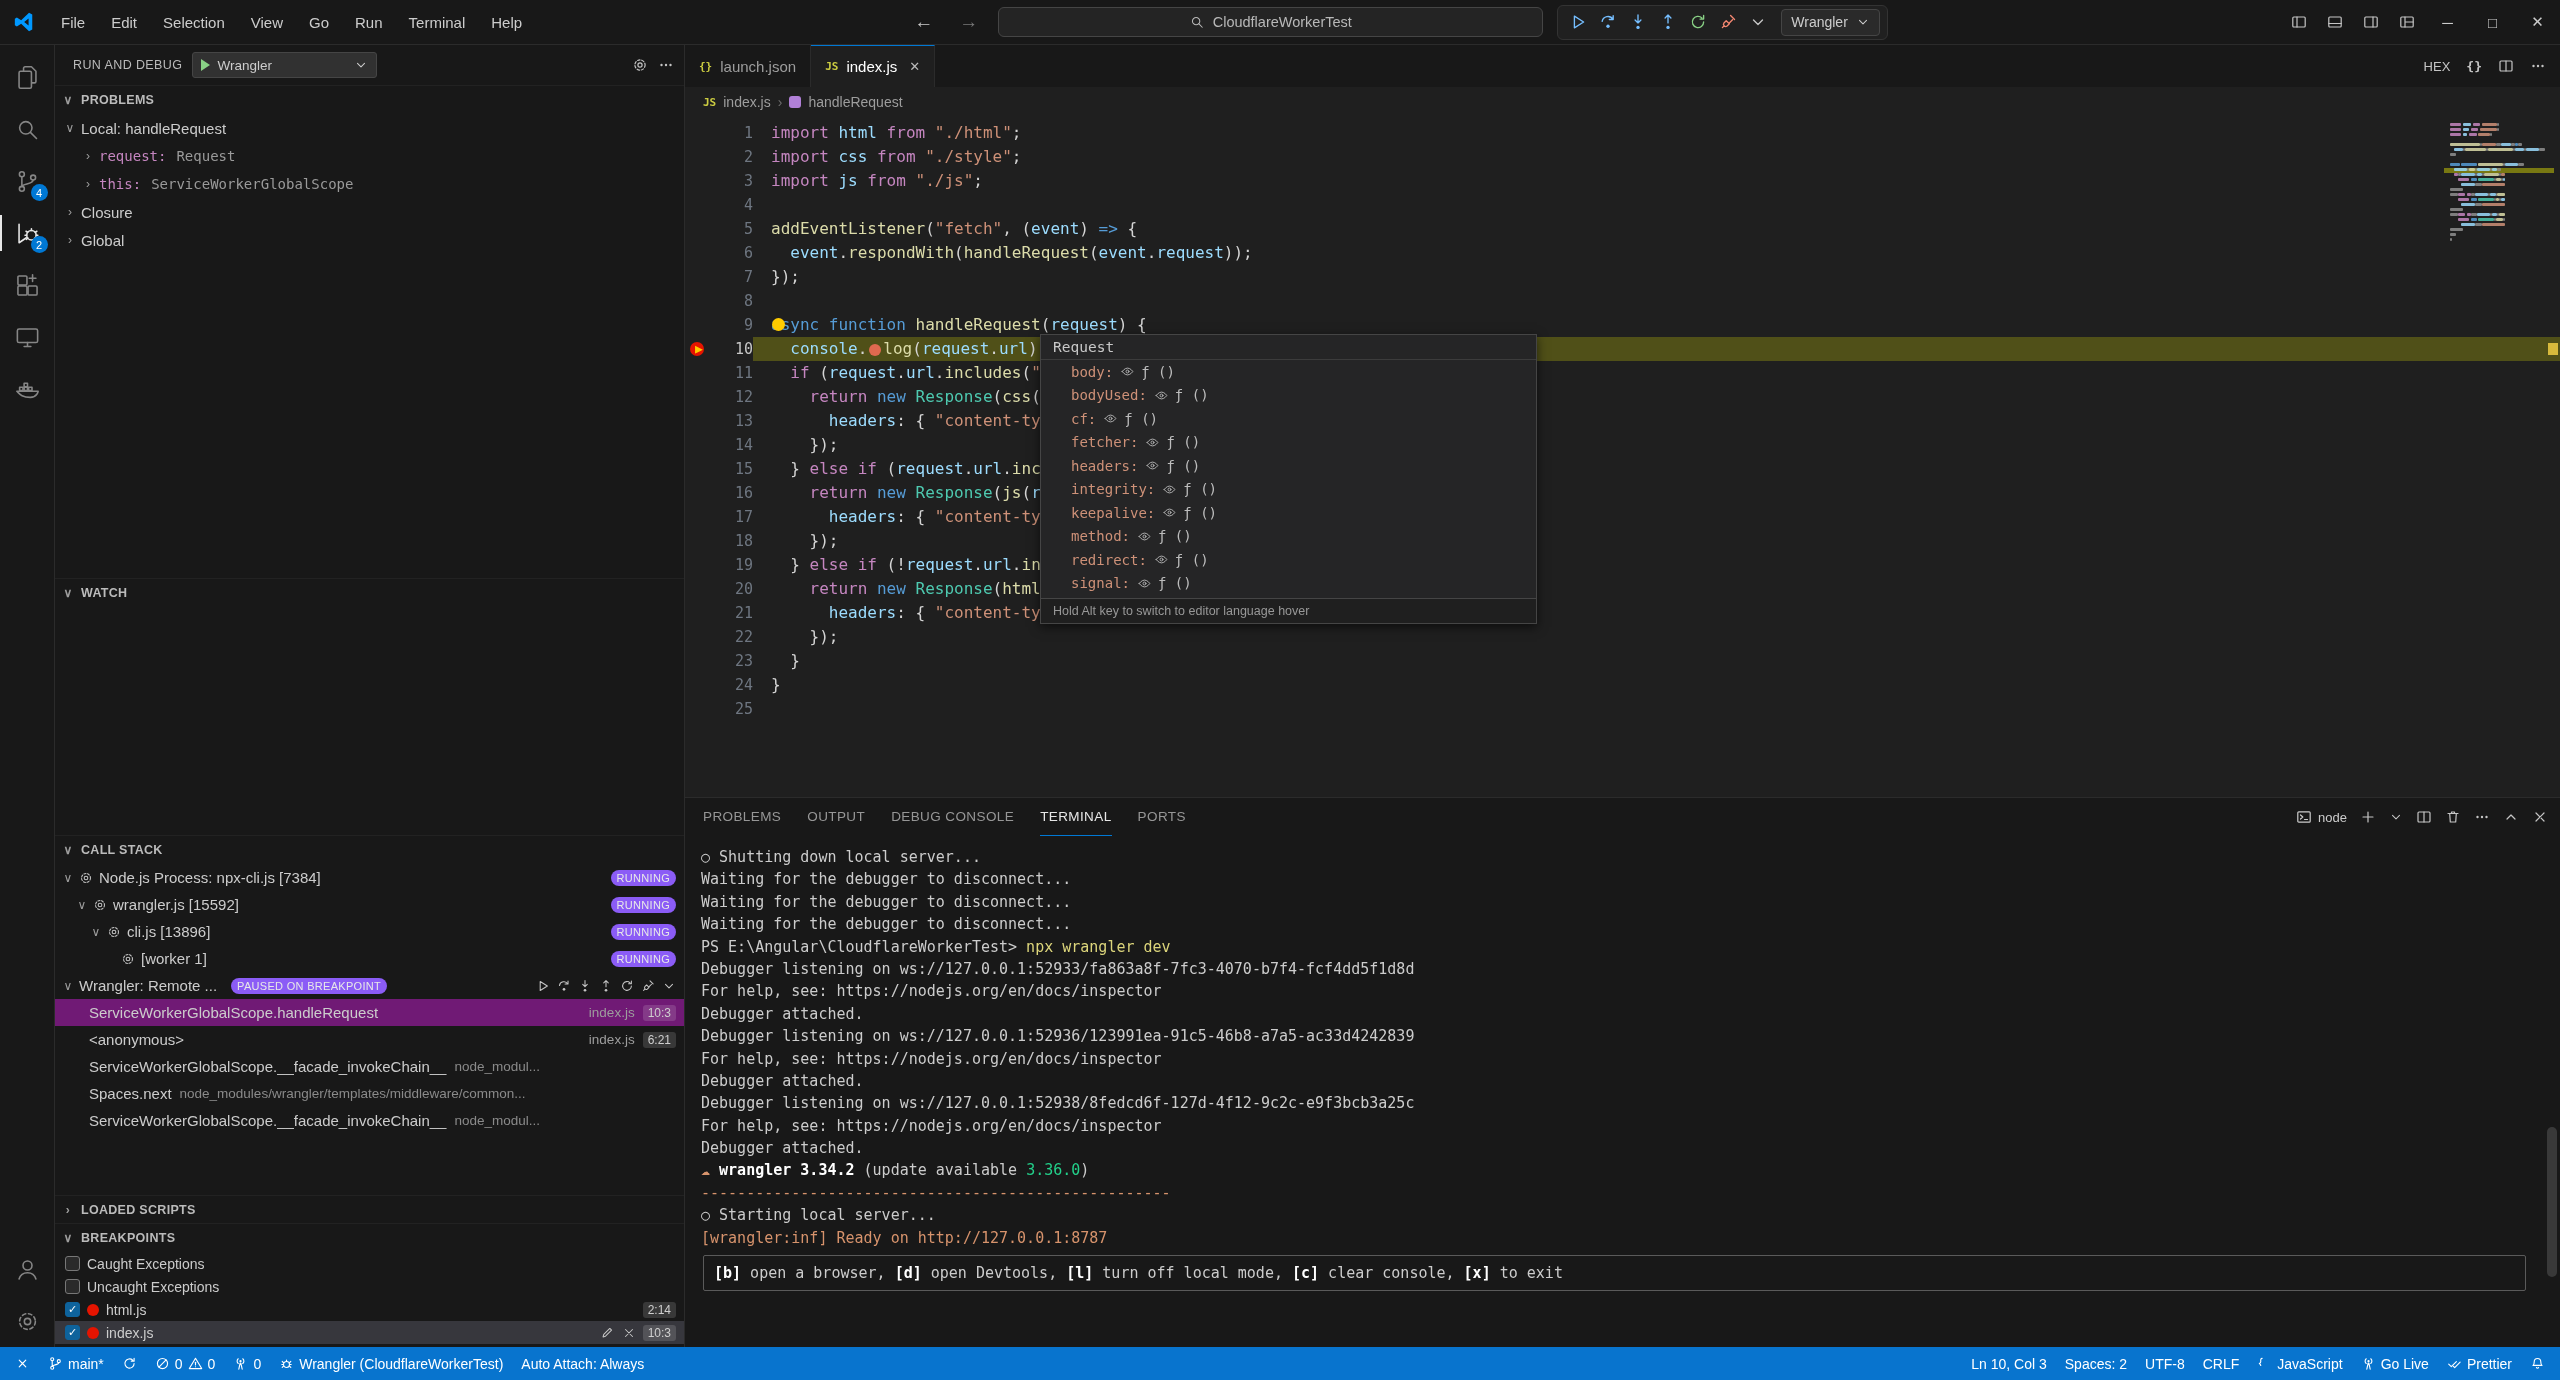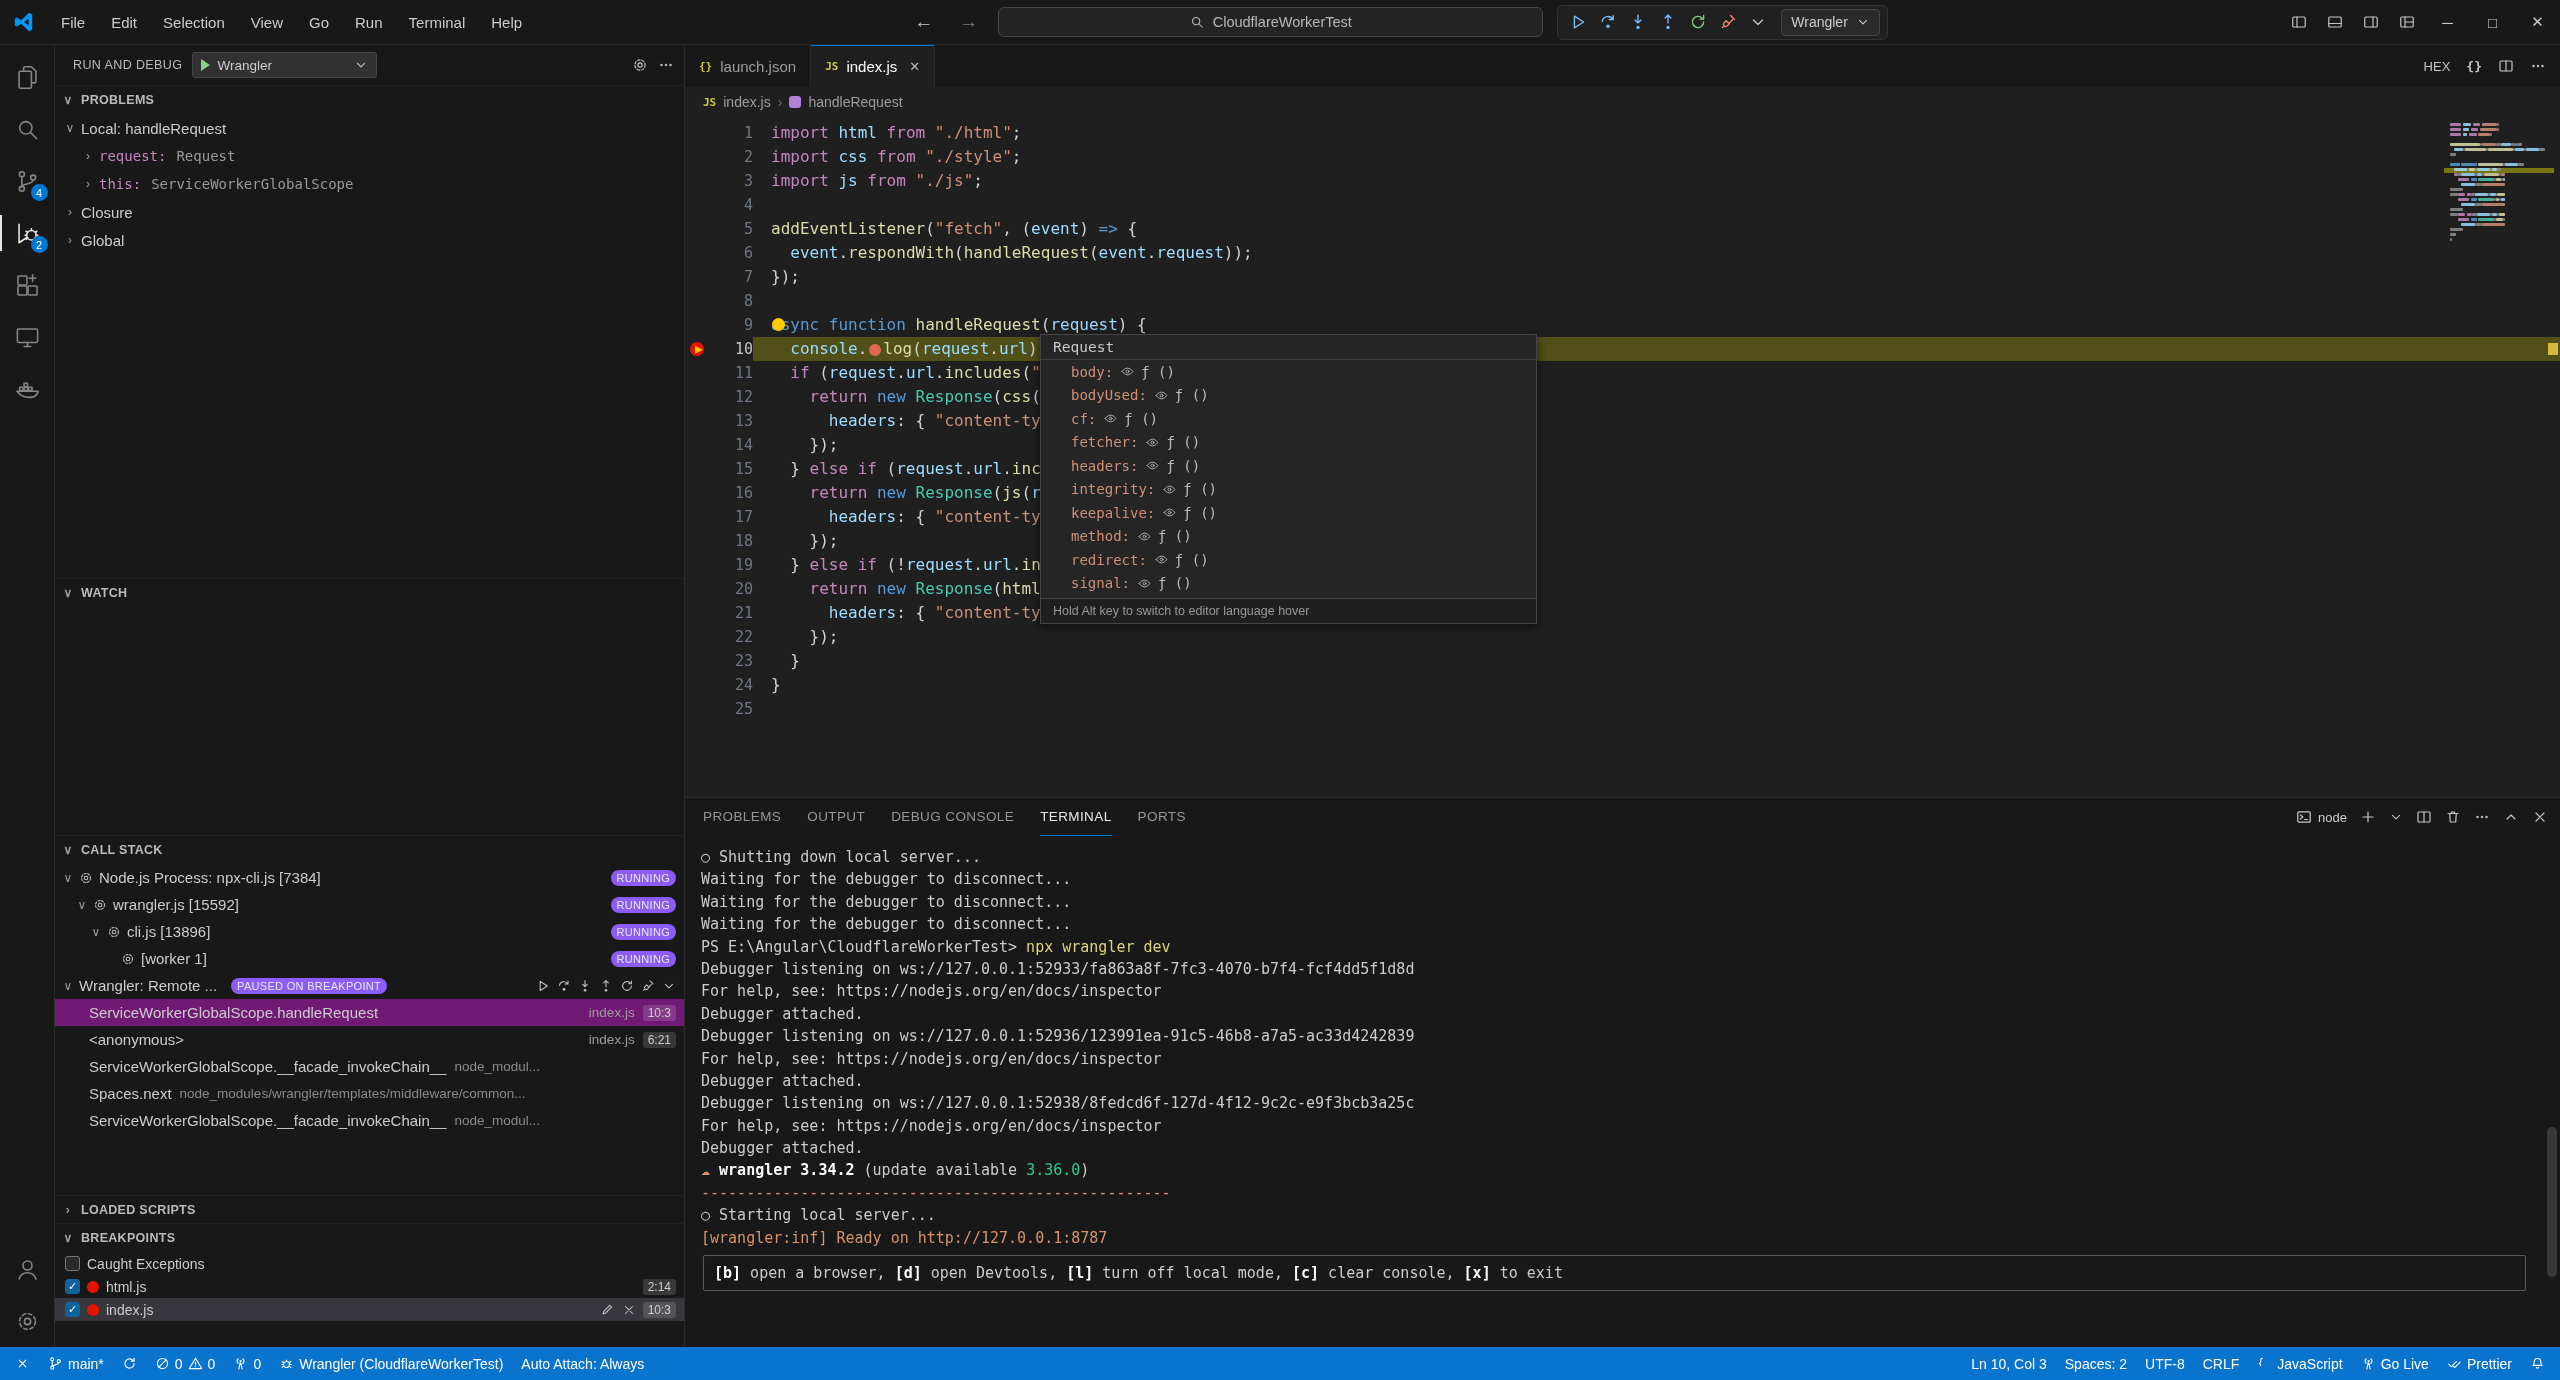--- a/index.html
+++ b/index.html
@@ -561,20 +561,24 @@
         <div class="sec-head">
             <span class="twist">∨</span>
             <span>BREAKPOINTS</span>
           </div>
         <div id="breakpoints-body">
             <div class="bp-row">
               <span class="cbox"></span>
               <span class="bp-label">Caught Exceptions</span>
             </div>
             <div class="bp-row">
+              <span class="cbox"></span>
+              <span class="bp-label">Uncaught Exceptions</span>
+            </div>
+            <div class="bp-row">
               <span class="cbox on">✓</span>
               <span class="bp-dot-s"></span>
               <span class="bp-label">html.js</span>
               <span class="line-badge push">2:14</span>
             </div>
             <div class="bp-row sel">
               <span class="cbox on">✓</span>
               <span class="bp-dot-s"></span>
               <span class="bp-label">index.js</span>
               <span class="bp-actions">

